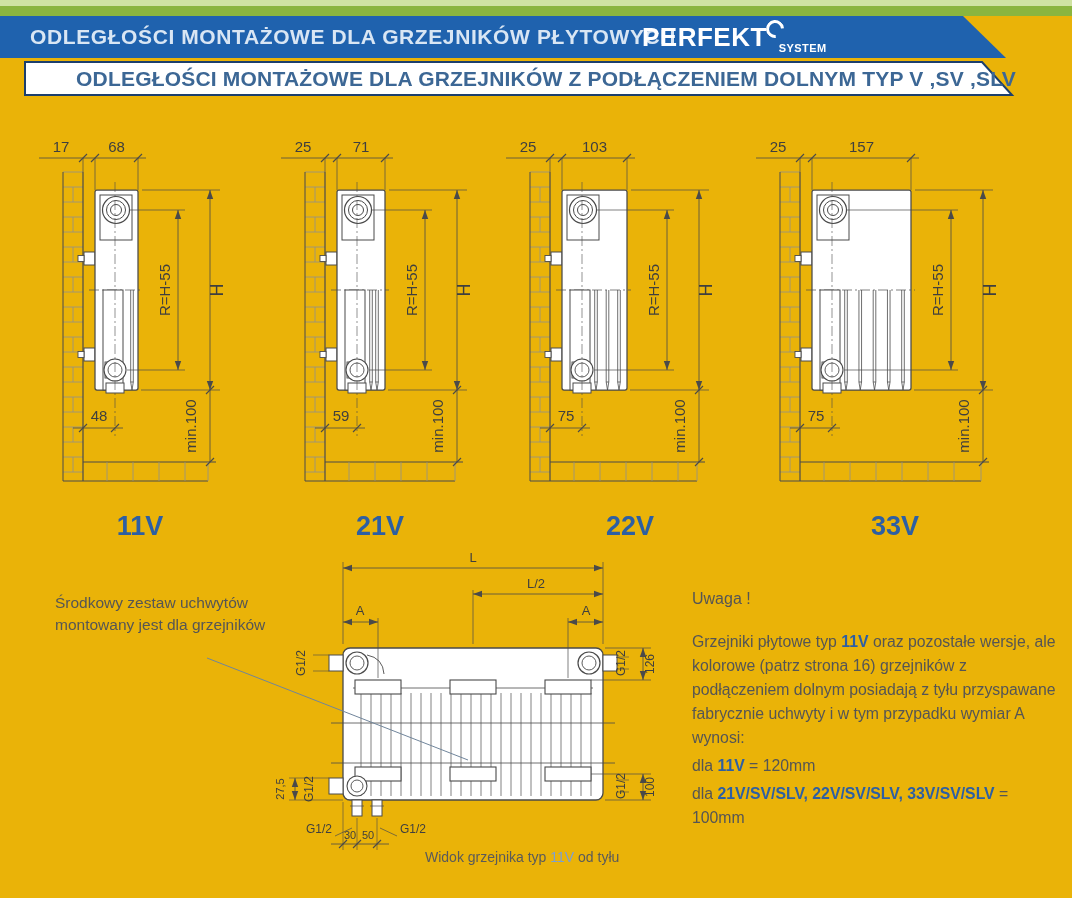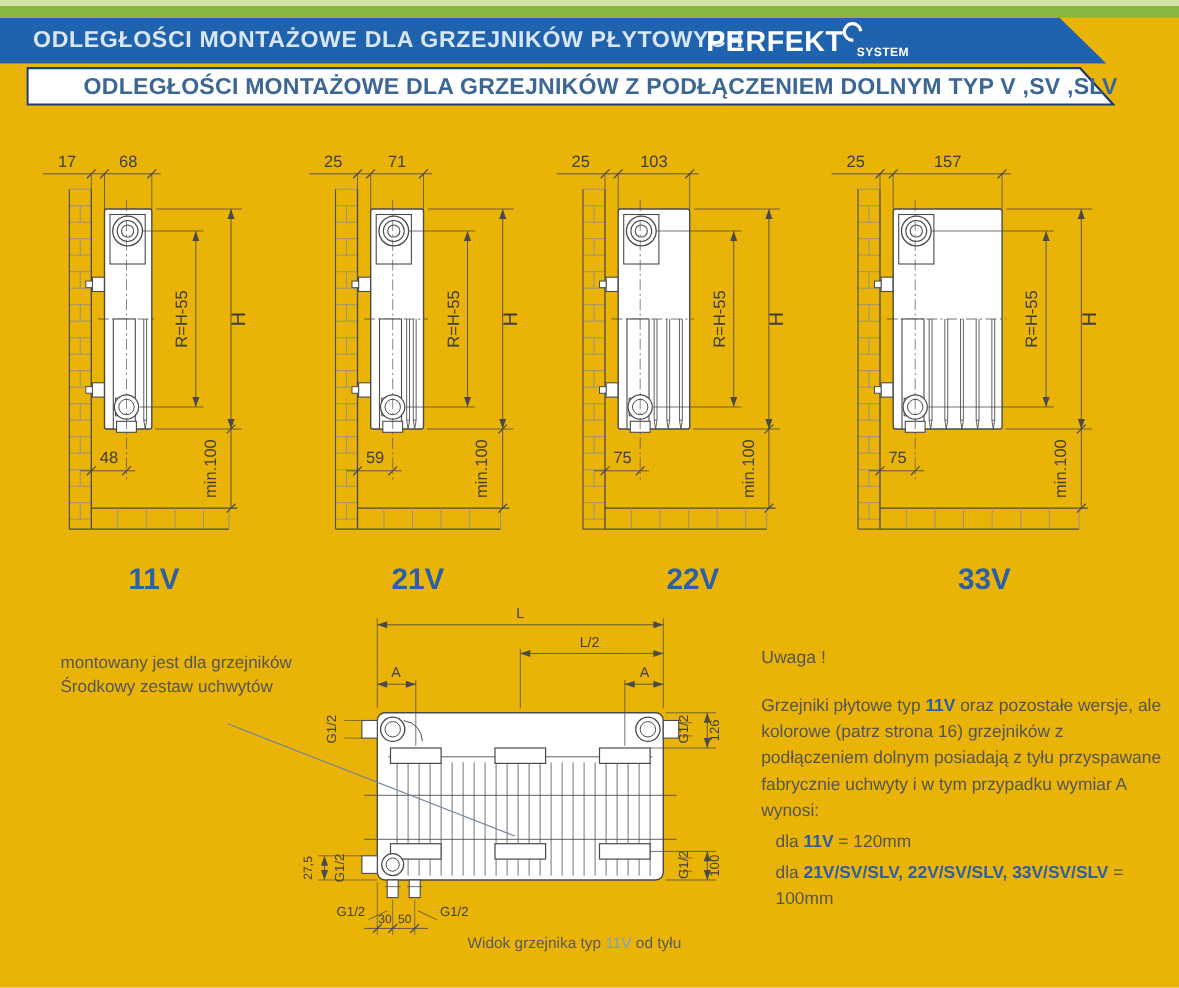--- a/index.html
+++ b/index.html
@@ -20,21 +20,21 @@
   .brand .s{font-size:11px;font-weight:600;margin-left:-5px;margin-top:22px;letter-spacing:.4px;}
   .banner2text{left:40px;top:62px;height:33px;line-height:33px;font-size:21px;font-weight:600;
                color:#3c6795;white-space:nowrap;letter-spacing:.2px;margin-left:36px;}
   
   .typelabel{top:511px;width:100px;text-align:center;font-size:27px;font-weight:700;color:#2d5fa3;}
   
   .note-left{left:55px;top:592px;width:230px;font-size:15.5px;line-height:22px;color:#555;}
   .note-right{left:692px;top:590px;width:372px;color:#555;}
   .nr-title{font-size:16px;margin:0 0 0 0;}
   .nr-p{font-size:15.8px;line-height:24px;margin:22px 0 0 0;}
-  .nr-l{font-size:15.8px;line-height:24px;margin:4px 0 0 13px;}
+  .nr-l{font-size:15.8px;line-height:24px;margin:4px 0 0 0;}
   .bl{font-weight:700;color:#2d5fa3;}
   svg text{font-family:"Liberation Sans",sans-serif;}
 </style>
 </head>
 <body>
 
 <div class="canvas">
 
   <div class="abs greenbar"></div>
   <div class="abs bluebanner">
@@ -434,22 +434,22 @@
       <line x1="88" y1="296" x2="96" y2="288" stroke="#4a4a4a" stroke-width="1.1"></line>
       <text x="76" y="285" font-size="15" fill="#3f3f3f" text-anchor="middle">75</text>
     </svg>
 
   <div class="abs typelabel" style="left:90px">11V</div>
   <div class="abs typelabel" style="left:330px">21V</div>
   <div class="abs typelabel" style="left:580px">22V</div>
   <div class="abs typelabel" style="left:845px">33V</div>
 
   <div class="abs note-left">
+    <div>Środkowy zestaw uchwytów</div>
     <div>montowany jest dla grzejników</div>
-    <div>Środkowy zestaw uchwytów</div>
   </div>
 
   <svg id="rearview" class="abs" style="left:273px;top:548px" width="430" height="330" viewBox="0 0 430 330">
       <rect x="70" y="100" width="260" height="152" fill="#fff" stroke="#4a4a4a" stroke-width="1.3" rx="7"></rect>
       <line x1="80" y1="140" x2="320" y2="140" stroke="#4a4a4a" stroke-width="0.8"></line>
       <line x1="88" y1="145" x2="88" y2="248" stroke="#4a4a4a" stroke-width="0.7"></line>
       <line x1="98" y1="145" x2="98" y2="248" stroke="#4a4a4a" stroke-width="0.7"></line>
       <line x1="108" y1="145" x2="108" y2="248" stroke="#4a4a4a" stroke-width="0.7"></line>
       <line x1="118" y1="145" x2="118" y2="248" stroke="#4a4a4a" stroke-width="0.7"></line>
       <line x1="128" y1="145" x2="128" y2="248" stroke="#4a4a4a" stroke-width="0.7"></line>

